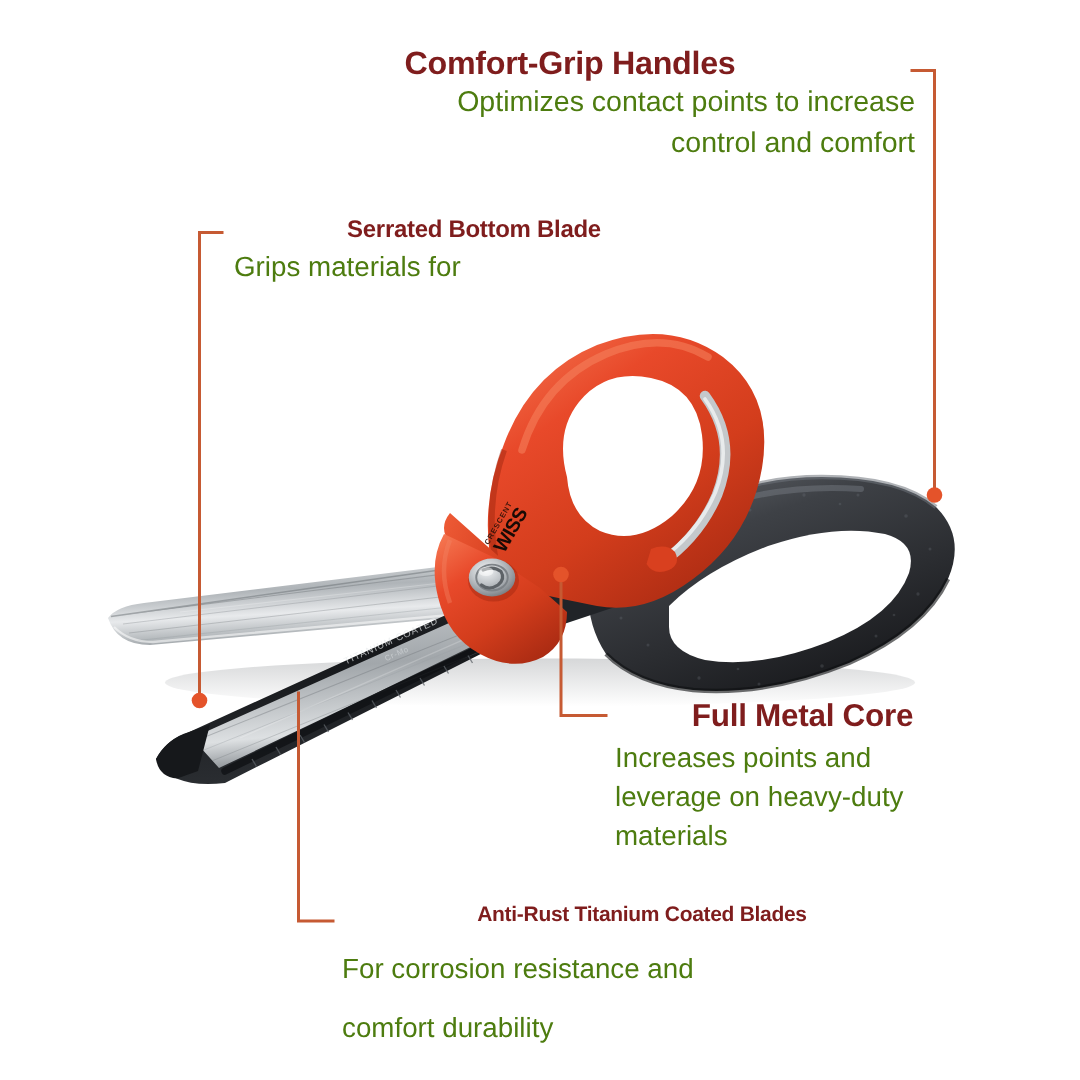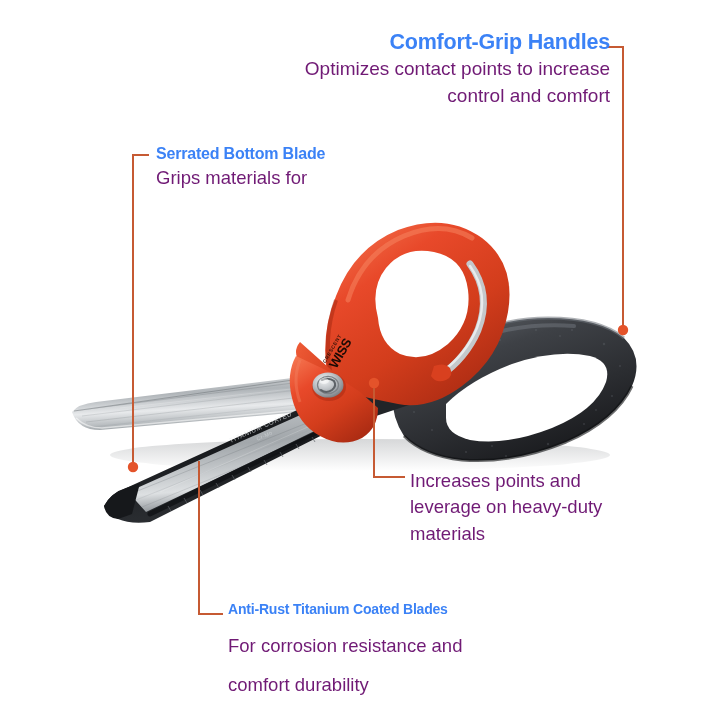--- a/index.html
+++ b/index.html
@@ -10,27 +10,28 @@
     overflow:hidden;
     position:relative;
     -webkit-font-smoothing:antialiased;
   }
   #stage{position:absolute;inset:0;width:720px;height:720px;}
 
   
   .callout{position:absolute;}
   .c-title{
     font-weight:bold;
-    color:#3b82f6;
+    color:#7f1d1d;
     letter-spacing:-0.2px;
     line-height:1.12;
     font-stretch:condensed;
+    text-align:center;
   }
   .c-body{
-    color:#701a75;
+    color:#4d7c0f;
     line-height:1.26;
     font-weight:400;
   }
 
   
   #callout-handles{left:150px;top:30px;width:460px;text-align:right;}
   #callout-handles .c-title{font-size:21.5px;}
   #callout-handles .c-body{font-size:19px;margin-top:3px;}
 
   
@@ -297,20 +298,21 @@
     <div class="c-body">Optimizes contact points to increase</div>
     <div class="c-body">control and comfort</div>
   </div>
 
   <div class="callout" id="callout-serrated">
     <div class="c-title">Serrated Bottom Blade</div>
     <div class="c-body">Grips materials for</div>
   </div>
 
   <div class="callout" id="callout-core">
+    <div class="c-title">Full Metal Core</div>
     <div class="c-body">Increases points and</div>
     <div class="c-body">leverage on heavy-duty</div>
     <div class="c-body">materials</div>
   </div>
 
   <div class="callout" id="callout-titanium">
     <div class="c-title">Anti-Rust Titanium Coated Blades</div>
     <div class="c-body">For corrosion resistance and</div>
     <div class="c-body">comfort durability</div>
   </div>

